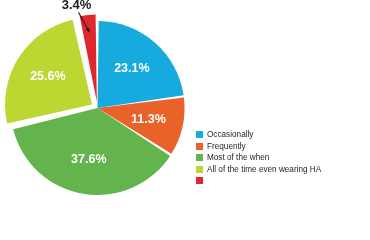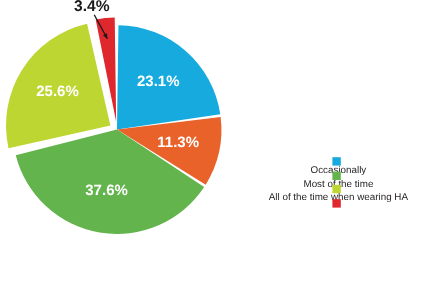--- a/index.html
+++ b/index.html
@@ -52,23 +52,22 @@
 
   
   #legend {
     position: absolute;
     left: 196px;
     top: 131px;
     width: 172px;
   }
   .legend-row {
     display: flex;
-    align-items: center;
+    align-items: flex-start;
     height: 11.6px;
-    flex-direction: column;
   }
   .legend-swatch {
     width: 7px;
     height: 7px;
     flex: 0 0 auto;
     margin-right: 4px;
   }
   .legend-text {
     font-family: "Liberation Sans", sans-serif;
     font-size: 8.2px;
@@ -102,25 +101,29 @@
         <text x="76.5" y="5.3" class="callout-label" fill="#1a1a1a">3.4%</text>
       </g>
   </svg>
 
   <div id="legend">
       <div class="legend-row">
         <span class="legend-swatch" style="background: rgb(22, 170, 222);"></span>
         <span class="legend-text">Occasionally</span>
       </div>
       <div class="legend-row">
+        <span class="legend-swatch" style="background: rgb(232, 98, 42);"></span>
+        <span class="legend-text">Frequently</span>
+      </div>
+      <div class="legend-row">
         <span class="legend-swatch" style="background: rgb(99, 180, 76);"></span>
-        <span class="legend-text">Most of the time</span>
+        <span class="legend-text">Most of the when</span>
       </div>
       <div class="legend-row">
         <span class="legend-swatch" style="background: rgb(189, 214, 49);"></span>
-        <span class="legend-text">All of the time when wearing HA</span>
+        <span class="legend-text">All of the time even wearing HA</span>
       </div>
       <div class="legend-row">
         <span class="legend-swatch" style="background: rgb(223, 39, 46);"></span>
       </div>
     </div>
 
 </div>
 
 </body></html>

